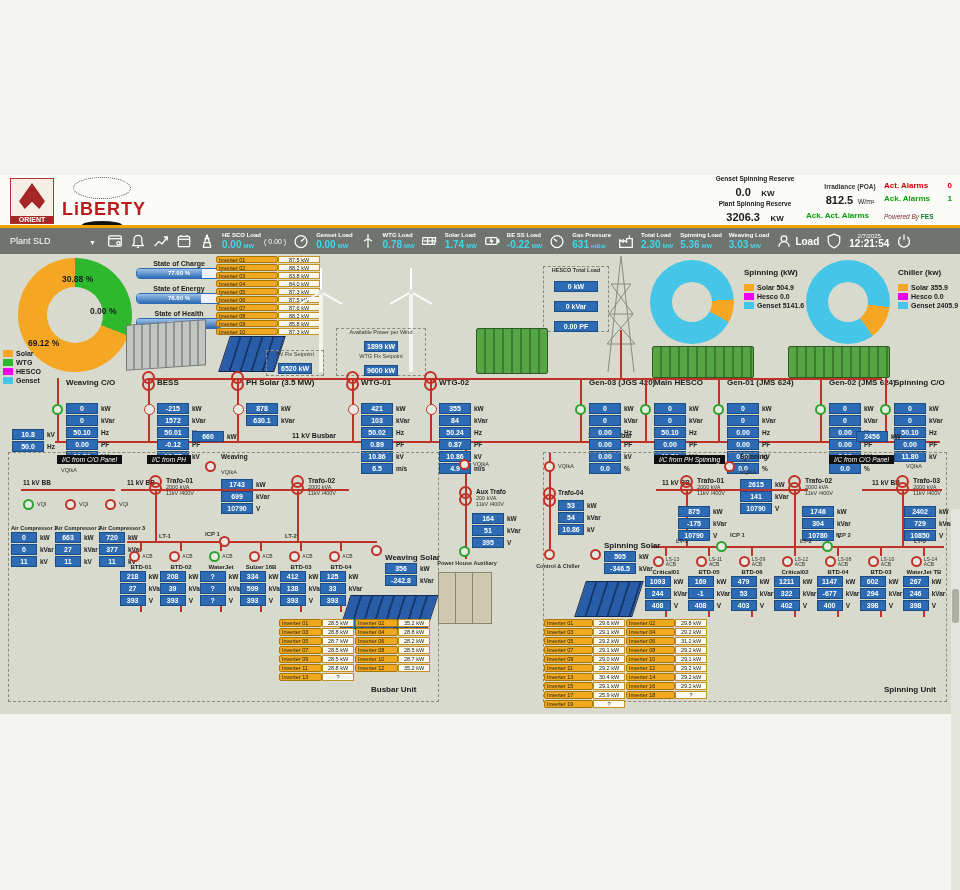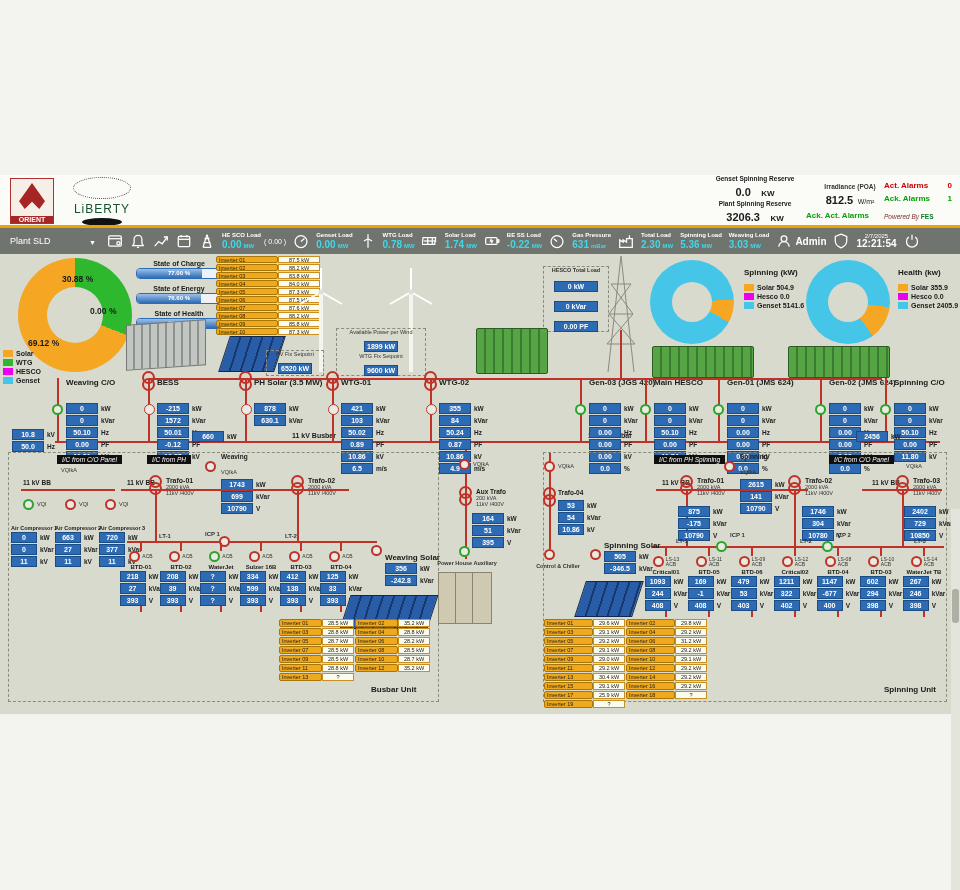--- a/index.html
+++ b/index.html
@@ -4,21 +4,21 @@
 <style>
   html,body{margin:0;padding:0;background:#fff}
   .screen{position:relative;width:960px;height:890px;background:#f3f4f0;font-family:"Liberation Sans",sans-serif;overflow:hidden;color:#1a1a1a}
   
   .hdr{position:absolute;left:0;top:175px;width:960px;height:50px;background:#fbfbf7}
   .orient{position:absolute;left:10px;top:3px;width:42px;height:44px;border:1px solid #b03030;background:#f6efe8}
   .orient .em{position:absolute;left:8px;top:4px;width:26px;height:26px;background:#a62626;clip-path:polygon(50% 0,100% 70%,78% 100%,50% 72%,22% 100%,0 70%)}
   .orient .ob{position:absolute;left:0;bottom:0;width:100%;background:#a62626;color:#fff;font-size:7px;font-weight:bold;text-align:center}
   .liberty{position:absolute;left:62px;top:2px;width:80px;height:46px;text-align:center}
   .liberty .glb{display:block;margin:0 auto;width:56px;height:20px;border:1px dotted #555;border-radius:50%}
-  .liberty .lt{font-size:12px;font-weight:normal;letter-spacing:1px;color:#14532d}
+  .liberty .lt{font-size:18px;font-weight:bold;letter-spacing:1px;color:#b91c1c}
   .liberty .base{display:block;margin:1px auto 0;width:40px;height:8px;background:#111;border-radius:50%}
   .modes{position:absolute;left:452px;top:6px;line-height:1.45}
   .mode{color:#089a08;font-weight:bold;font-size:9.5px}
   .resv{position:absolute;top:0;width:110px;text-align:center}
   .resv .rl{font-size:6.5px;font-weight:bold}
   .resv .rv{font-size:11px;font-weight:bold}
   .resv .ru{font-size:8px;font-weight:bold;margin-left:6px}
   .irr{position:absolute;left:815px;top:8px;width:70px;text-align:center}
   .irr .rl{font-size:6.5px;font-weight:bold;color:#333}
   .irr .rv{font-size:11px;font-weight:bold}
@@ -265,21 +265,21 @@
       <div class="stt">
           <span class="stl">Weaving Load</span>
         <span class="stv"><span>3.03</span><span class="stu">MW</span></span>
         </div>
     </div>
     <div class="adm">
       <span class="tbi"><svg viewBox="0 0 14 14">
             <circle cx="7" cy="5" r="2.5"></circle>
             <path d="M2.5 12a4.5 4.5 0 0 1 9 0"></path>
           </svg></span>
-      <span>Admin</span>
+      <span>Load</span>
     </div>
     <span class="tbi"><svg viewBox="0 0 14 14">
           <path d="M7 1l5 2v4c0 3-2.5 5-5 6-2.5-1-5-3-5-6V3z"></path>
         </svg></span>
     <div class="clk">
       <span class="clkd">2/7/2025</span>
       <span class="clkt">12:21:54</span>
     </div>
     <span class="tbi"><svg viewBox="0 0 14 14">
           <path d="M4.2 3.6a4.8 4.8 0 1 0 5.6 0"></path>
@@ -443,21 +443,21 @@
           <span class="chip" style="background: rgb(238, 0, 238);"></span>
           <span>Hesco 0.0</span>
         </div>
         <div class="lgi">
           <span class="chip" style="background: rgb(69, 198, 232);"></span>
           <span>Genset 5141.6</span>
         </div>
       </div>
     <div class="don" id="wd" style="left: 806px; top: 6px; width: 84px; height: 84px; background: conic-gradient(rgb(69, 198, 232) 0%, rgb(69, 198, 232) 27%, rgb(245, 166, 35) 27%, rgb(245, 166, 35) 39.9%, rgb(69, 198, 232) 39.9%, rgb(69, 198, 232) 100%);"></div>
     <style>#wd::after{inset:22px}</style>
-    <span class="dontitle" style="left:898px;top:14px">Health (kw)</span>
+    <span class="dontitle" style="left:898px;top:14px">Chiller (kw)</span>
     <div style="position:absolute;left:898px;top:30px">
 
     <div class="lgi">
           <span class="chip" style="background: rgb(245, 166, 35);"></span>
           <span>Solar 355.9</span>
         </div>
         <div class="lgi">
           <span class="chip" style="background: rgb(238, 0, 238);"></span>
           <span>Hesco 0.0</span>
         </div>
@@ -807,22 +807,22 @@
                 <span class="vb">11.80</span>
                 <span class="un">kV</span>
               </div>
             </div>
         </div>
       </div>
       </div>
     <style>
       #sources .srccol:nth-child(1){left:57px}
       #sources .srccol:nth-child(2){left:148px}
-      #sources .srccol:nth-child(3){left:245px}
-      #sources .srccol:nth-child(4){left:332px}
+      #sources .srccol:nth-child(3){left:237px}
+      #sources .srccol:nth-child(4){left:352px}
       #sources .srccol:nth-child(5){left:430px}
       #sources .srccol:nth-child(6){left:580px}
       #sources .srccol:nth-child(7){left:645px}
       #sources .srccol:nth-child(8){left:718px}
       #sources .srccol:nth-child(9){left:820px}
       #sources .srccol:nth-child(10){left:885px}
     </style>
 
     <div style="position:absolute;left:12px;top:174px">
 

